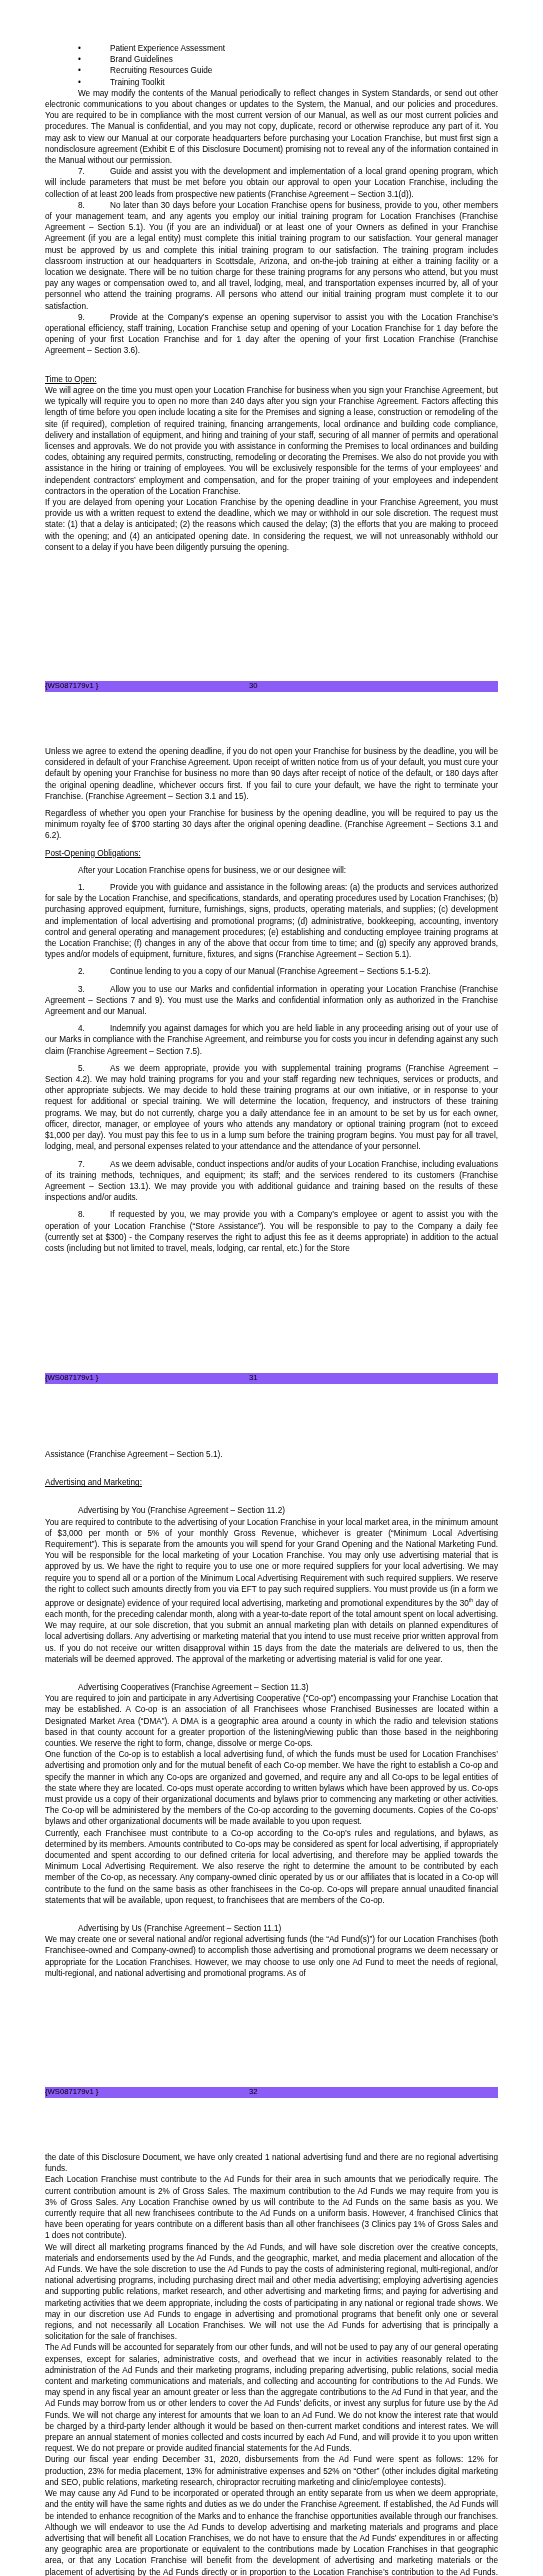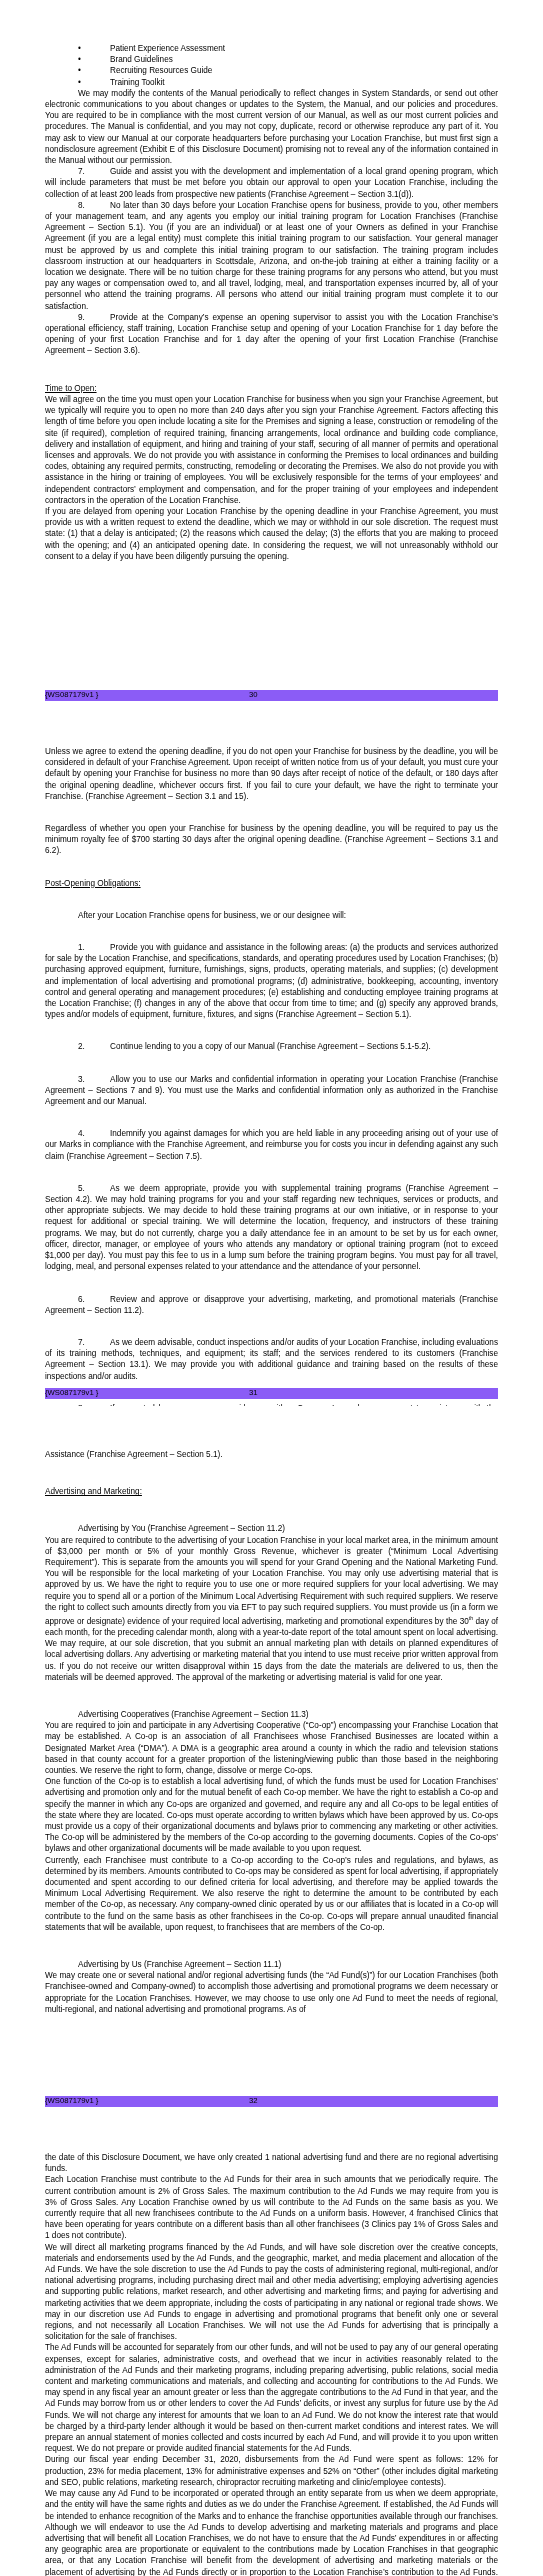--- a/index.html
+++ b/index.html
@@ -12,22 +12,22 @@
     font-family: "Liberation Sans", sans-serif;
     font-size: 8.2px;
     line-height: 11.2px;
   }
   .page {
     position: relative;
     height: 703px;
     padding: 43px 46px 0 45px;
     overflow: hidden;
   }
-  .page > * + * { margin-top: 26px; }
-  .page.gap-sm > * + * { margin-top: 21px; }
+  .page > * + * { margin-top: 17px; }
+  .page.gap-sm > * + * { margin-top: 6px; }
   .para { margin: 0; text-align: justify; }
   .para.indent { text-indent: 33px; }
   .tab { display: inline-block; width: 32px; text-indent: 0; }
   .bullet-line { text-indent: 33px; }
   .heading { text-decoration: underline; }
   .subheading { margin-left: 33px; }
   .u { }
   .sup { vertical-align: super; font-size: 5.2px; }
   .page-footer {
     position: absolute;
@@ -63,21 +63,20 @@
     <div class="page gap-sm">
       <p class="para"><span>Unless we agree to extend the opening deadline, if you do not open your Franchise for business by the deadline, you will be considered in default of your Franchise Agreement.  Upon receipt of written notice from us of your default, you must cure your default by opening your Franchise for business no more than 90 days after receipt of notice of the default, or 180 days after the original opening deadline, whichever occurs first.  If you fail to cure your default, we have the right to terminate your Franchise.  (Franchise Agreement – Section 3.1 and 15).</span></p>
       <p class="para"><span>Regardless of whether you open your Franchise for business by the opening deadline, you will be required to pay us the minimum royalty fee of $700 starting 30 days after the original opening deadline.  (Franchise Agreement – Sections 3.1 and 6.2).</span></p>
       <div class="heading">Post-Opening Obligations:</div>
       <p class="para indent"><span>After your Location Franchise opens for business, we or our designee will:</span></p>
       <p class="para indent"><span class="tab">1.</span><span>Provide you with guidance and assistance in the following areas: (a) the products and services authorized for sale by the Location Franchise, and specifications, standards, and operating procedures used by Location Franchises; (b) purchasing approved equipment, furniture, furnishings, signs, products, operating materials, and supplies; (c) development and implementation of local advertising and promotional programs; (d) administrative, bookkeeping, accounting, inventory control and general operating and management procedures; (e) establishing and conducting employee training programs at the Location Franchise; (f) changes in any of the above that occur from time to time; and (g) specify any approved brands, types and/or models of equipment, furniture, fixtures, and signs (Franchise Agreement – Section 5.1).</span></p>
       <p class="para indent"><span class="tab">2.</span><span>Continue lending to you a copy of our Manual (Franchise Agreement – Sections 5.1-5.2).</span></p>
       <p class="para indent"><span class="tab">3.</span><span>Allow you to use our Marks and confidential information in operating your Location Franchise (Franchise Agreement – Sections 7 and 9).  You must use the Marks and confidential information only as authorized in the Franchise Agreement and our Manual.</span></p>
       <p class="para indent"><span class="tab">4.</span><span>Indemnify you against damages for which you are held liable in any proceeding arising out of your use of our Marks in compliance with the Franchise Agreement, and reimburse you for costs you incur in defending against any such claim (Franchise Agreement – Section 7.5).</span></p>
       <p class="para indent"><span class="tab">5.</span><span>As we deem appropriate, provide you with supplemental training programs (Franchise Agreement – Section 4.2).  We may hold training programs for you and your staff regarding new techniques, services or products, and other appropriate subjects.  We may decide to hold these training programs at our own initiative, or in response to your request for additional or special training.  We will determine the location, frequency, and instructors of these training programs.  We may, but do not currently, charge you a daily attendance fee in an amount to be set by us for each owner, officer, director, manager, or employee of yours who attends any mandatory or optional training program  (not to exceed $1,000 per day).  You must pay this fee to us in a lump sum before the training program begins.  You must pay for all travel, lodging, meal, and personal expenses related to your attendance and the attendance of your personnel.</span></p>
-      <p class="para indent"><span class="tab">6.</span><span>Review and approve or disapprove your advertising, marketing, and promotional materials (Franchise Agreement – Section 11.2).</span></p>
       <p class="para indent"><span class="tab">7.</span><span>As we deem advisable, conduct inspections and/or audits of your Location Franchise, including evaluations of its training methods, techniques, and equipment; its staff; and the services rendered to its customers (Franchise Agreement – Section 13.1).  We may provide you with additional guidance and training based on the results of these inspections and/or audits.</span></p>
       <p class="para indent"><span class="tab">8.</span><span>If requested by you, we may provide you with a Company’s employee or agent to assist you with the operation of your Location Franchise (“Store Assistance”).  You will be responsible to pay to the Company a daily fee (currently set at $300) - the Company reserves the right to adjust this fee as it deems appropriate) in addition to the actual costs (including but not limited to travel, meals, lodging, car rental, etc.) for the Store</span></p>
       <div class="page-footer"><span class="footer-left">{WS087179v1 }</span><span class="footer-num">31</span></div>
     </div>
     <div class="page">
       <p class="para"><span>Assistance (Franchise Agreement – Section 5.1).</span></p>
       <div class="heading">Advertising and Marketing:</div>
       <div class="subheading">Advertising by You (Franchise Agreement – Section 11.2)</div>
       <p class="para"><span>You are required to contribute to the advertising of your Location Franchise in your local market area, in the minimum amount of $3,000 per month or 5% of your monthly Gross Revenue, whichever is greater (“Minimum Local Advertising Requirement”).  This is separate from the amounts you will spend for your Grand Opening and the National Marketing Fund.  You will be responsible for the local marketing of your Location Franchise. You may only use advertising material that is approved by us.  We have the right to require you to use one or more required suppliers for your local advertising.  We may require you to spend all or a portion of the Minimum Local Advertising Requirement with such required suppliers. We reserve the right to collect such amounts directly from you via EFT to pay such required suppliers. You must provide us (in a form we approve or designate) evidence of your required local advertising, marketing and promotional expenditures by the 30</span><span class=" sup">th</span><span> day of each month, for the preceding calendar month, along with a year-to-date report of the total amount spent on local advertising.  We may require, at our sole discretion, that you submit an annual marketing plan with details on planned expenditures of local advertising dollars.  Any advertising or marketing material that you intend to use must receive prior written approval from us.  If you do not receive our written disapproval within 15 days from the date the materials are delivered to us, then the materials will be deemed approved.  The approval of the marketing or advertising material is valid for one year.</span></p>
       <div class="subheading">Advertising Cooperatives (Franchise Agreement – Section 11.3)</div>

